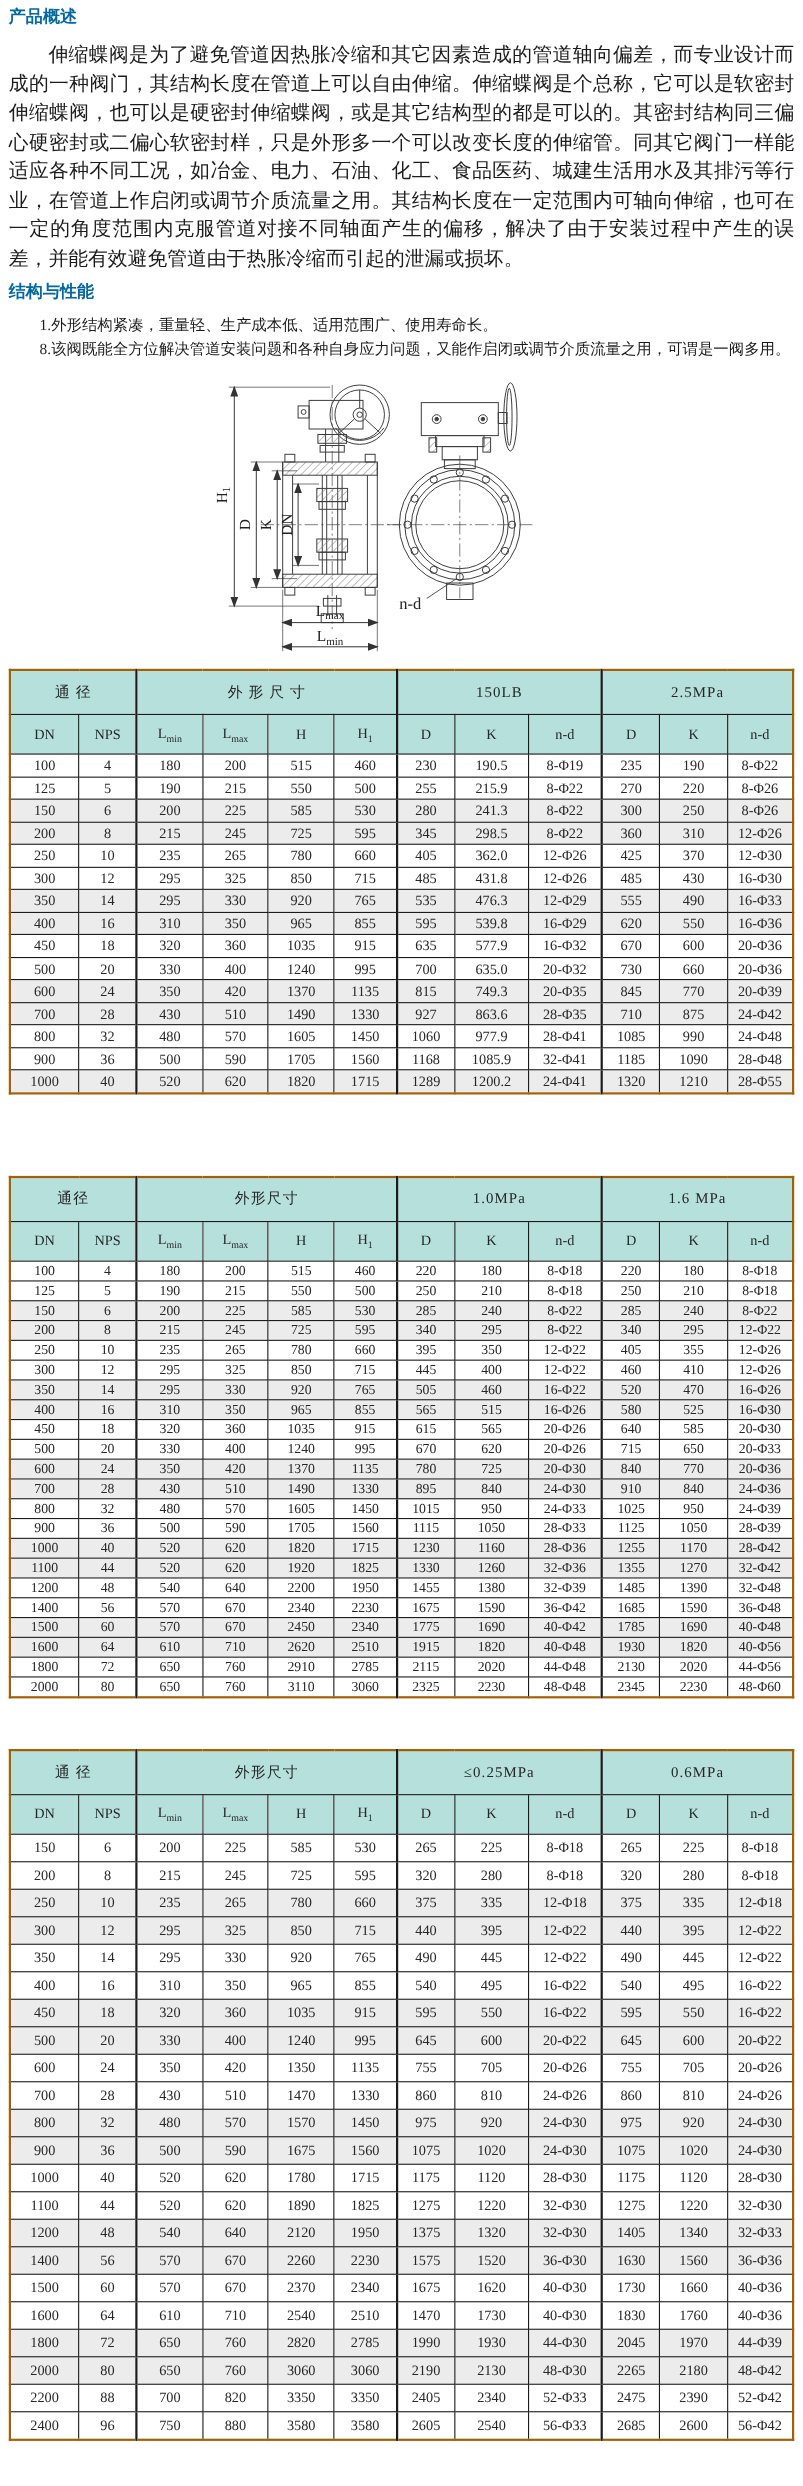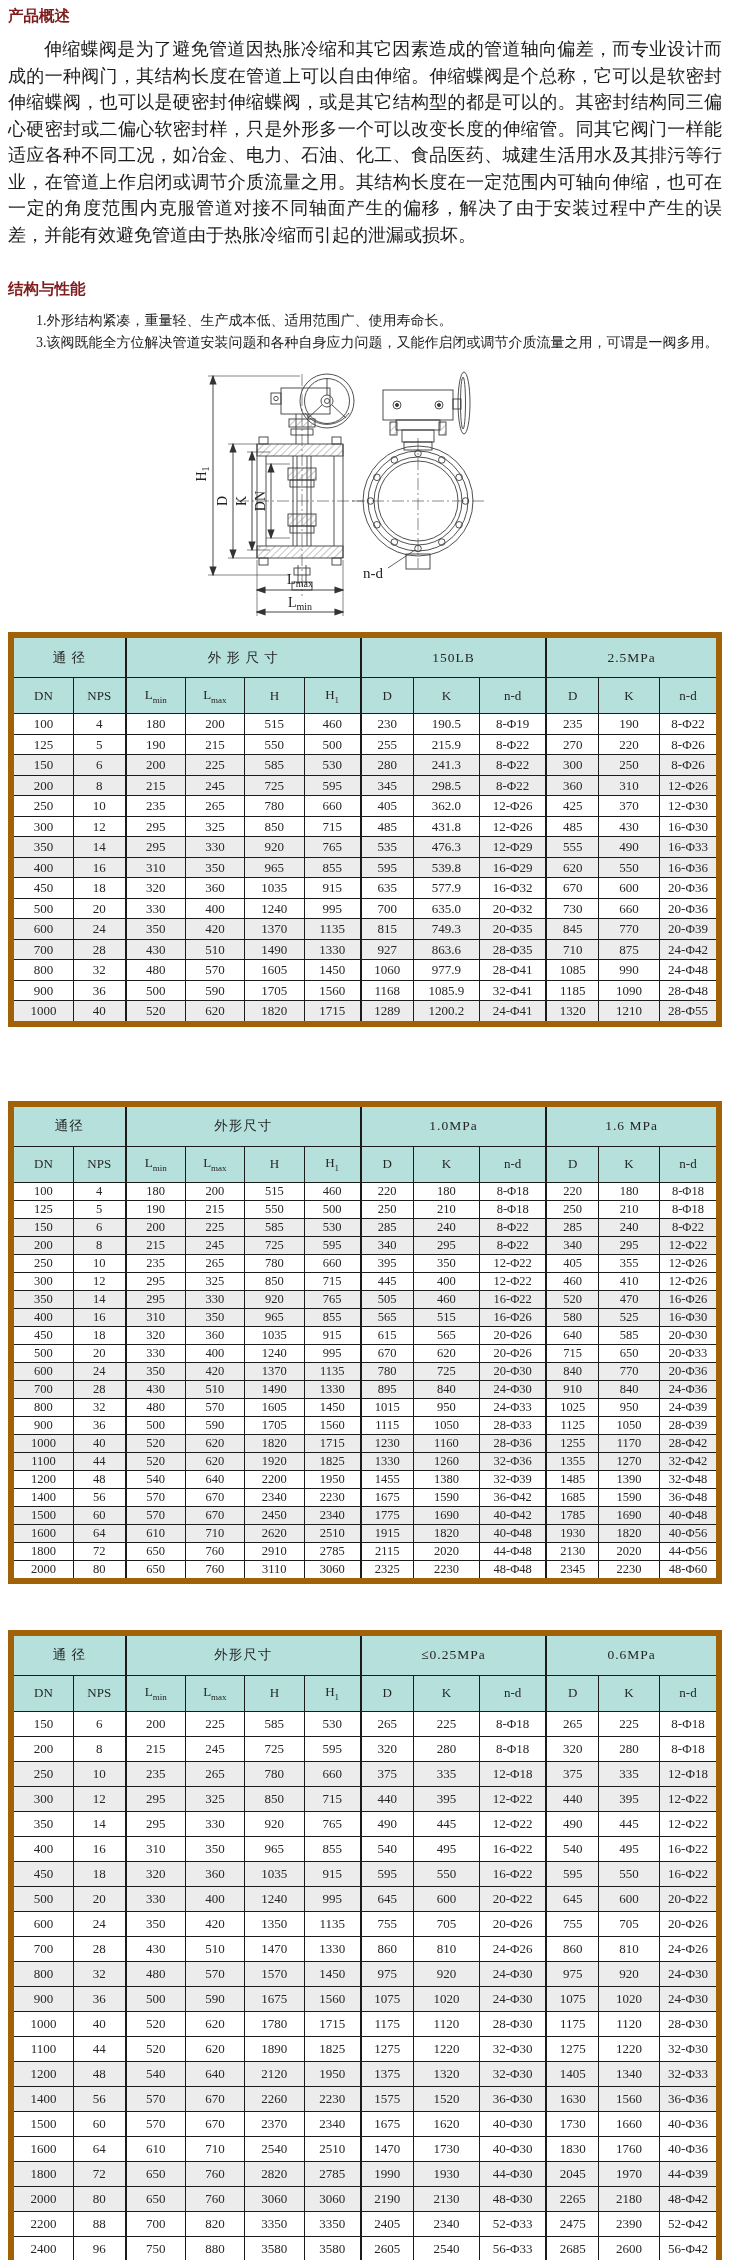--- a/index.html
+++ b/index.html
@@ -1,29 +1,29 @@
 <!DOCTYPE html>
 <html lang="zh"><head>
 <meta charset="utf-8">
 <style>
   html,body{margin:0;padding:0;}
   body{width:730px;height:2260px;overflow:hidden;background:#ffffff;color:#1c1c1c;
        font-family:"Liberation Serif","DejaVu Serif",serif;}
   .page{padding:6px 8px 0 8px;}
-  .sec-title{color:#7f1d1d;font-family:"Liberation Sans","DejaVu Sans",sans-serif;
+  .sec-title{color:#0369a1;font-family:"Liberation Sans","DejaVu Sans",sans-serif;
              font-size:15.5px;font-weight:bold;line-height:20px;margin:0 0 10px 0;}
   .intro{margin:0;font-size:18px;line-height:26.5px;text-align:justify;text-indent:2em;}
-  .sec2{margin-top:32px;font-family:Liberation Mono, monospace;}
+  .sec2{margin-top:8px;}
   .features{margin:0;}
   .feature{margin:0;font-size:14px;line-height:22px;text-align:justify;text-indent:2em;}
   .figure{margin-top:14px;}
   svg.draw{display:block;}
   svg text{fill:#222;font-family:"Liberation Serif","DejaVu Serif",serif;}
 
-  table{width:100%;border-collapse:collapse;table-layout:fixed;border:6px solid #a16207;margin:0;}
+  table{width:100%;border-collapse:collapse;table-layout:fixed;border:2px solid #a16207;margin:0;}
   th,td{border:1px solid #1b1b1b;text-align:center;vertical-align:middle;color:#262626;
         overflow:hidden;white-space:nowrap;}
   th.gh{background:#b5e0dc;font-size:13.5px;font-weight:normal;height:37px;letter-spacing:1px;}
   th.gh+th.gh{border-left-width:2px;}
   th.ch{background:#b5e0dc;font-size:13px;font-weight:normal;height:33px;}
   sub{font-size:9px;}
   td.c2,td.c6,td.c9,th.c2,th.c6,th.c9{border-left-width:2px;}
   tr.stripe td{background:#ececec;}
   #t1{margin-top:2px;}  #t1 tbody td{font-size:13px;line-height:13.5px;padding:3px 1px;}
   #t2{margin-top:74px;} #t2 tbody td{font-size:12.5px;line-height:13px;padding:2px 1px;}
@@ -33,21 +33,21 @@
 <body>
 
 <div class="page">
 
   <h2 class="sec-title">产品概述</h2>
   <p class="intro">伸缩蝶阀是为了避免管道因热胀冷缩和其它因素造成的管道轴向偏差，而专业设计而成的一种阀门，其结构长度在管道上可以自由伸缩。伸缩蝶阀是个总称，它可以是软密封伸缩蝶阀，也可以是硬密封伸缩蝶阀，或是其它结构型的都是可以的。其密封结构同三偏心硬密封或二偏心软密封样，只是外形多一个可以改变长度的伸缩管。同其它阀门一样能适应各种不同工况，如冶金、电力、石油、化工、食品医药、城建生活用水及其排污等行业，在管道上作启闭或调节介质流量之用。其结构长度在一定范围内可轴向伸缩，也可在一定的角度范围内克服管道对接不同轴面产生的偏移，解决了由于安装过程中产生的误差，并能有效避免管道由于热胀冷缩而引起的泄漏或损坏。</p>
 
   <h2 class="sec-title sec2">结构与性能</h2>
   <div class="features">
     <p class="feature">1.外形结构紧凑，重量轻、生产成本低、适用范围广、使用寿命长。</p>
-    <p class="feature">3.该阀既能全方位解决管道安装问题和各种自身应力问题，又能作启闭或调节介质流量之用，可谓是一阀多用。</p>
+    <p class="feature">8.该阀既能全方位解决管道安装问题和各种自身应力问题，又能作启闭或调节介质流量之用，可谓是一阀多用。</p>
   </div>
 
   <div class="figure">
     <svg class="draw" width="714" height="262" viewBox="8 0 714 262">
       <defs>
         <pattern id="hat" width="5" height="5" patternUnits="userSpaceOnUse" patternTransform="rotate(45)">
           <line x1="0" y1="0" x2="0" y2="5" stroke="#8a8a8a" stroke-width="1"></line>
         </pattern>
         <marker id="aS" markerWidth="11" markerHeight="8" refX="1.5" refY="4" orient="auto">
           <path d="M11,0 L0,4 L11,8 z" fill="#333"></path>

